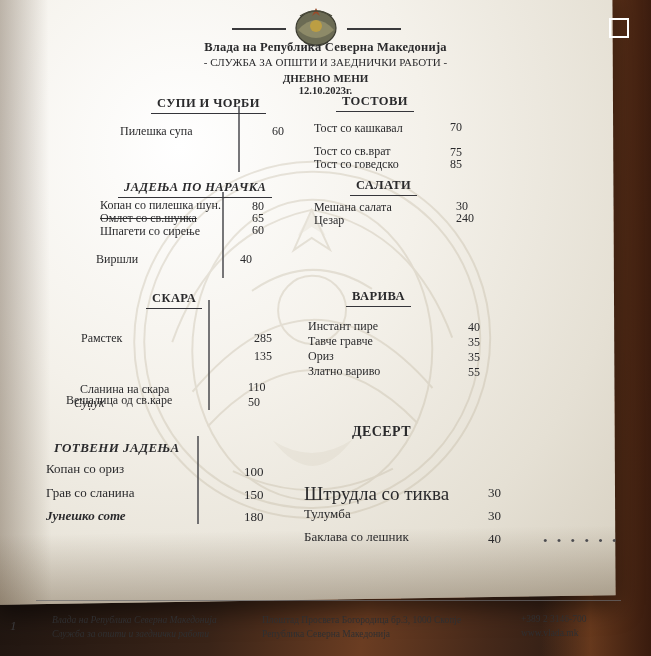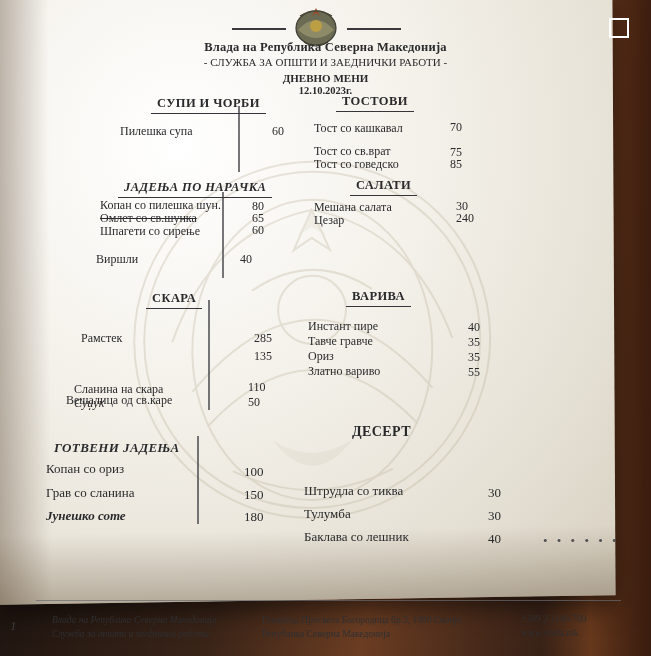--- a/index.html
+++ b/index.html
@@ -280,21 +280,21 @@
     <div class="item" style="left:314px; top:200px;">Мешана  салата</div>
     <div class="price" style="left:456px; top:199px;">30</div>
     <div class="item" style="left:314px; top:213px;text-align:right;">Цезар</div>
     <div class="price" style="left:456px; top:211px;">240</div>
 
     <div class="sect underline" style="left:152px; top:291px;">СКАРА</div>
     <div class="item" style="left:81px; top:331px;">Рамстек</div>
     <div class="price" style="left:254px; top:331px;">285</div>
     <div class="item" style="left:66px; top:349px;margin-top:44px;">Вешалица од св.каре</div>
     <div class="price" style="left:254px; top:349px;">135</div>
-    <div class="item" style="left:74px; top:382px;text-align:center;">Сланина на скара</div>
+    <div class="item" style="left:80px; top:382px;text-align:center;">Сланина на скара</div>
     <div class="price" style="left:248px; top:380px;">110</div>
     <div class="item ital" style="left:74px; top:396px;">Суџук</div>
     <div class="price" style="left:248px; top:395px;">50</div>
 
     <div class="sect underline" style="left:352px; top:289px;">ВАРИВА</div>
     <div class="item" style="left:308px; top:319px;">Инстант пире</div>
     <div class="price" style="left:468px; top:320px;">40</div>
     <div class="item" style="left:308px; top:334px;">Тавче гравче</div>
     <div class="price" style="left:468px; top:335px;">35</div>
     <div class="item" style="left:308px; top:349px;">Ориз</div>
@@ -304,21 +304,21 @@
 
     <div class="sect ital" style="left:54px; top:440px; font-size:13px;">ГОТВЕНИ ЈАДЕЊА</div>
     <div class="item" style="left:46px; top:461px; font-size:13px;">Копан со ориз</div>
     <div class="price" style="left:244px; top:464px; font-size:13px;">100</div>
     <div class="item" style="left:46px; top:485px; font-size:13px;">Грав со сланина</div>
     <div class="price" style="left:244px; top:487px; font-size:13px;">150</div>
     <div class="item bold ital" style="left:46px; top:508px; font-size:13px;">Јунешко соте</div>
     <div class="price" style="left:244px; top:509px; font-size:13px;">180</div>
 
     <div class="sect" style="left:352px; top:424px; font-size:14px;">ДЕСЕРТ</div>
-    <div class="item" style="left:304px; top:483px; font-size:13px;">Штрудла со тиква</div>
+    <div class="item" style="left:304px; top:483px; font-size:19px;">Штрудла со тиква</div>
     <div class="price" style="left:488px; top:485px; font-size:13px;">30</div>
     <div class="item" style="left:304px; top:506px; font-size:13px;">Тулумба</div>
     <div class="price" style="left:488px; top:508px; font-size:13px;">30</div>
     <div class="item" style="left:304px; top:529px; font-size:13px;">Баклава со лешник</div>
     <div class="price" style="left:488px; top:531px; font-size:13px;">40</div>
 
     <div class="dots" style="left:543px; top:533px;">• • • • • •</div>
 
     <div class="footer">
       <div class="footer-rule"></div>

